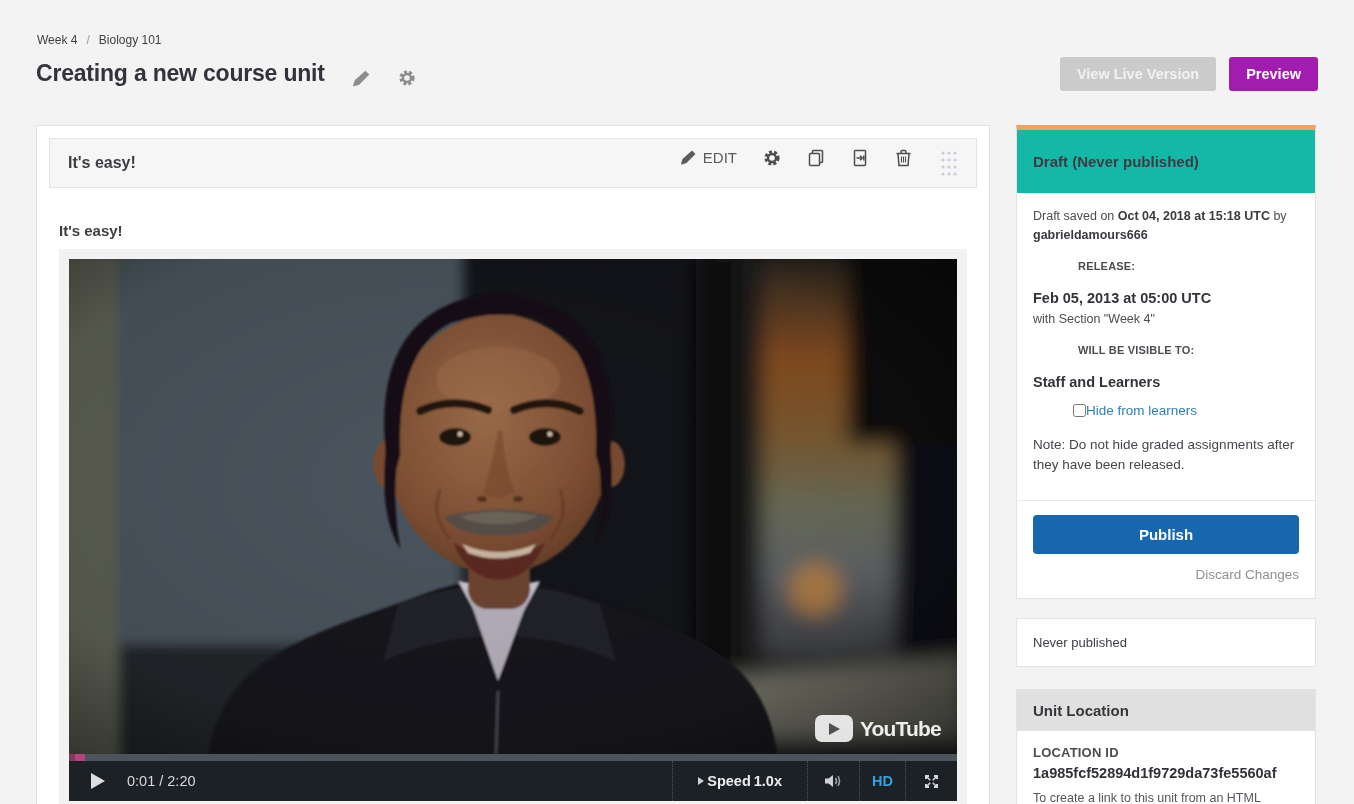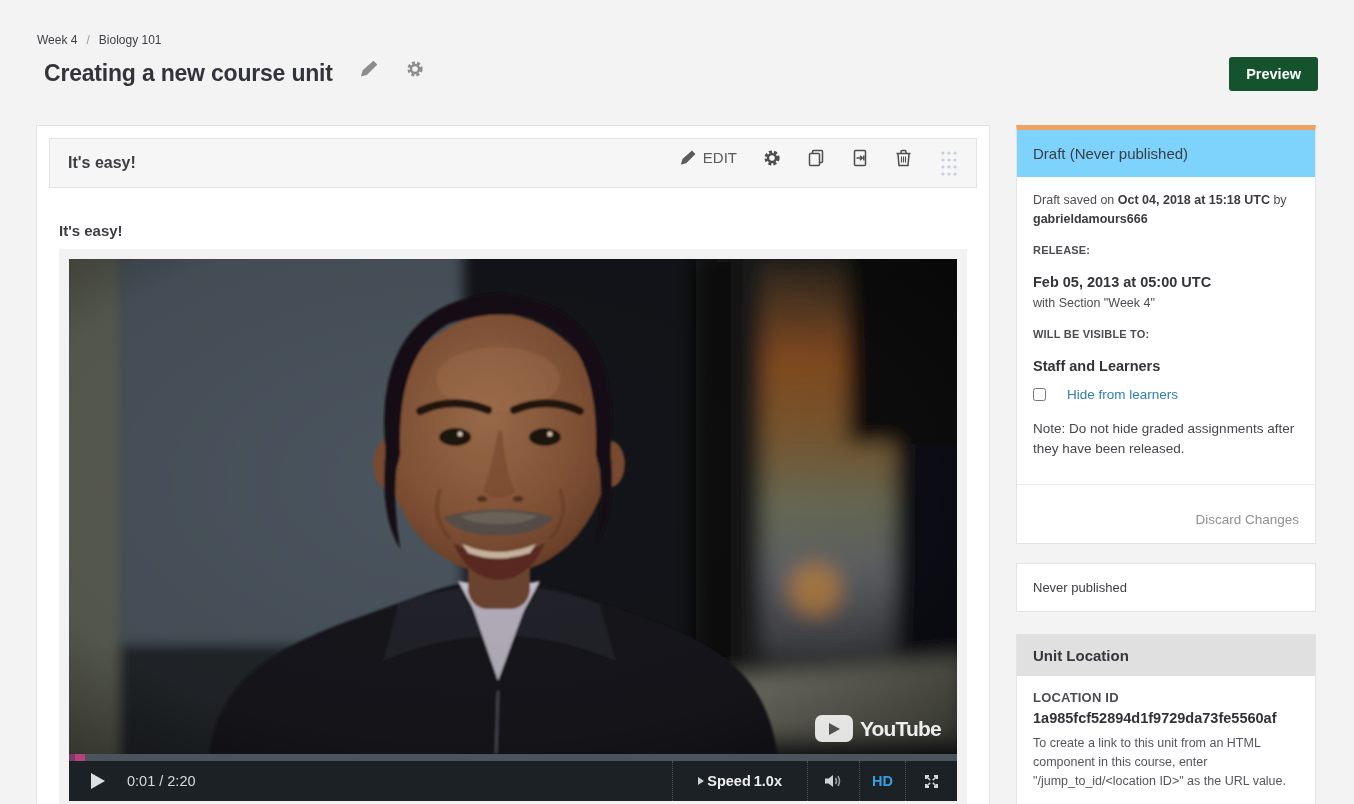--- a/index.html
+++ b/index.html
@@ -8,27 +8,27 @@
     position: relative;
     overflow: hidden;
     background: #f3f3f3;
     font-family: "Liberation Sans", sans-serif;
     color: #45454c;
   }
   
   .breadcrumb { position:absolute; left:37px; top:33px; font-size:12px; color:#3e3f45; display:flex; gap:9px; }
   .breadcrumb .sep { color:#9a9a9a; }
   .breadcrumb a { color:#3e3f45; text-decoration:none; cursor:pointer; }
-  .title-row { position:absolute; left:44px; top:60px; display:flex; align-items:flex-start; }
+  .title-row { position:absolute; left:36px; top:60px; display:flex; align-items:flex-end; }
   .page-title { font-size:23px; font-weight:700; color:#33333b; letter-spacing:-0.2px; }
   .title-icon { margin-left:28px; cursor:pointer; display:flex; align-items:center; }
   .top-buttons { position:absolute; top:57px; right:36px; display:flex; gap:13px; }
   .btn { border:none; border-radius:3px; font-family:inherit; font-size:14.5px; font-weight:600; padding:9px 17px; cursor:pointer; }
   .btn-live { background:#cbcbcb; color:#f2f2f2; }
-  .btn-preview { background:#14532d; color:#ffffff; }
+  .btn-preview { background:#a21caf; color:#ffffff; }
 
   
   .main-box { position:absolute; left:36px; top:125px; width:954px; height:700px; background:#fff; border:1px solid #e2e2e2; }
   .comp-header { margin:12px; height:50px; background:#f6f6f6; border:1px solid #e3e3e3; display:flex; align-items:center; padding:0 18px; }
   .comp-title { font-size:16px; font-weight:700; color:#3d3e44; }
   .comp-actions { margin-left:auto; display:flex; align-items:flex-start; gap:26px; }
   .edit-btn { display:flex; align-items:center; gap:7px; color:#5c5c5c; font-size:15px; cursor:pointer; }
   .action-icon { cursor:pointer; display:flex; align-items:center; }
   .drag-handle { margin-left:2px; cursor:grab; display:flex; align-items:center; }
 
@@ -56,27 +56,27 @@
   .cell { display:flex; align-items:center; justify-content:center; border-left:1px dotted #4a525a; cursor:pointer; }
   .cell-speed { padding:0 25px; gap:3px; font-size:14.5px; font-weight:700; color:#eceded; }
   .cell-speed .chev { width:0; height:0; border-left:6px solid #cfd1d3; border-top:4.5px solid transparent; border-bottom:4.5px solid transparent; }
   .cell-volume { width:52px; }
   .cell-hd { width:46px; font-size:14.5px; font-weight:700; color:#36a0e0; }
   .cell-fs { width:52px; }
 
   
   .sidebar { position:absolute; left:1016px; top:125px; width:300px; }
   .draft-box { background:#fff; border:1px solid #e3e3e3; border-top:5px solid #f0a264; }
-  .draft-header { background:#7dd3fc; padding:15px 16px; font-size:15px; font-weight:400; color:#3c3d44; }
+  .draft-header { background:#14b8a6; padding:23px 16px; font-size:15px; font-weight:700; color:#3c3d44; }
   .draft-body { padding:14px 16px 12px; font-size:12.5px; line-height:1.5; color:#4c4c52; }
   .draft-body b { color:#3a3a41; }
-  .sec-label { margin-top:13px; font-size:11px; font-weight:700; color:#4c4c52; letter-spacing:0.2px; }
+  .sec-label { margin-top:13px; font-size:11px; font-weight:700; color:#4c4c52; letter-spacing:0.2px;margin-left:45px; }
   .sec-strong { font-size:14.5px; font-weight:700; color:#33343a; margin-top:14px; }
   .sec-sub { font-size:12.5px; color:#4c4c52; }
-  .hide-row { display:flex; align-items:center; gap:21px; margin-top:7px; color:#2e7fb8; font-size:13.5px; cursor:pointer; }
+  .hide-row { display:flex; align-items:center; gap:0; margin-top:7px; color:#2e7fb8; font-size:13.5px; cursor:pointer;margin-left:40px; }
   .hide-row input { width:13px; height:13px; margin:0; cursor:pointer; }
   .note { margin-top:14px; font-size:13.5px; color:#45464c; line-height:1.45; }
   .publish-area { border-top:1px solid #e9e9e9; padding:14px 16px 16px; margin-top:14px; }
   .publish-btn { width:100%; background:#1767ae; color:#fff; border:none; border-radius:4px; font-family:inherit; font-size:15px; font-weight:700; padding:11px 0; cursor:pointer; }
   .discard { text-align:right; margin-top:13px; color:#8f9092; font-size:13.5px; cursor:pointer; }
 
   .never-box { margin-top:19px; background:#fff; border:1px solid #e3e3e3; padding:16px; font-size:13px; color:#3f4046; }
 
   .loc-box { margin-top:22px; background:#fff; border:1px solid #e3e3e3; border-bottom:none; }
   .loc-header { background:#e0e0e0; padding:12px 16px; font-size:15px; font-weight:700; color:#36373d; }
@@ -103,20 +103,21 @@
   </span>
   <span class="title-icon">
     <svg width="18" height="18" viewBox="0 0 18 18">
       <circle cx="9" cy="9" r="5.6" fill="none" stroke="#8d8d8d" stroke-width="4" stroke-dasharray="2.7 1.9"></circle>
       <circle cx="9" cy="9" r="4" fill="none" stroke="#8d8d8d" stroke-width="2.4"></circle>
     </svg>
   </span>
 </div>
 
 <div class="top-buttons">
+  <button class="btn btn-live">View Live Version</button>
   <button class="btn btn-preview">Preview</button>
 </div>
 
 <div class="main-box">
 
   <div class="comp-header">
     <span class="comp-title">It's easy!</span>
     <div class="comp-actions">
       <span class="edit-btn">
         <svg width="15" height="15" viewBox="0 0 16 16">
@@ -322,20 +323,21 @@
       <div class="sec-label">WILL BE VISIBLE TO:</div>
       <div class="sec-strong">Staff and Learners</div>
       <label class="hide-row">
         <input type="checkbox" style="">
         <span>Hide from learners</span>
       </label>
 
       <p class="note">Note: Do not hide graded assignments after they have been released.</p>
     </div>
     <div class="publish-area">
+      <button class="publish-btn">Publish</button>
       <div class="discard">Discard Changes</div>
     </div>
   </div>
 
   <div class="never-box">
     <span>Never published</span>
   </div>
 
   <div class="loc-box">
     <div class="loc-header">Unit Location</div>

